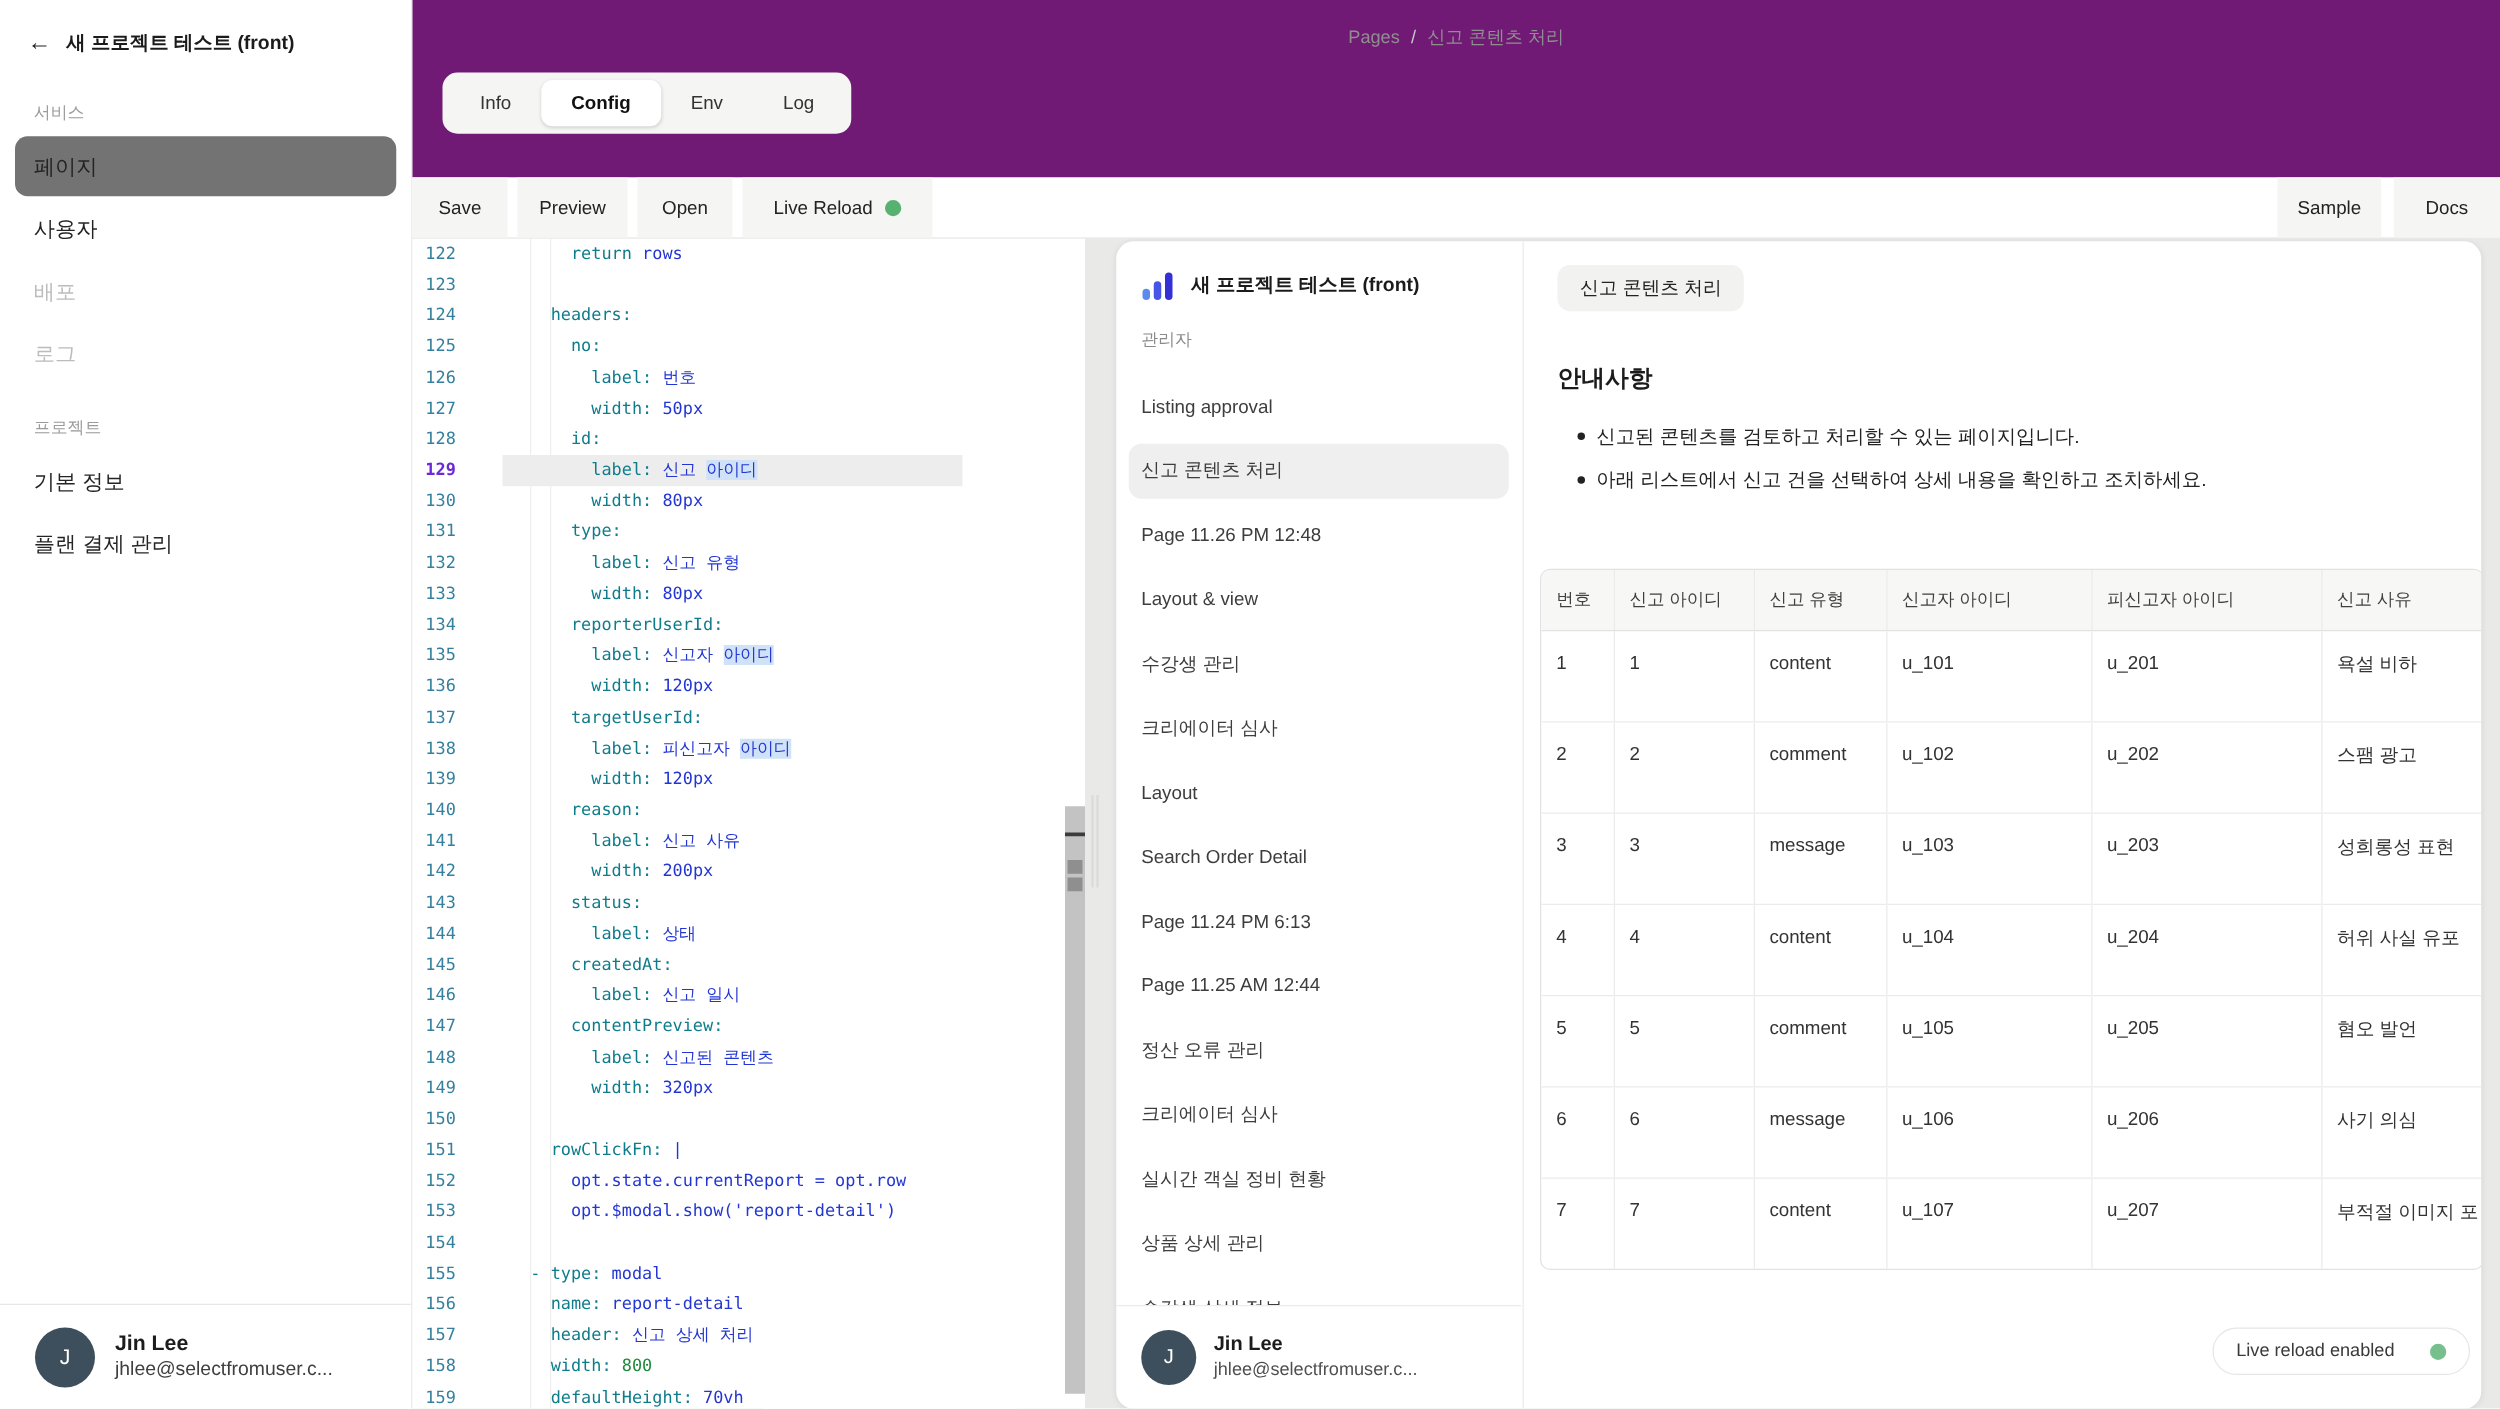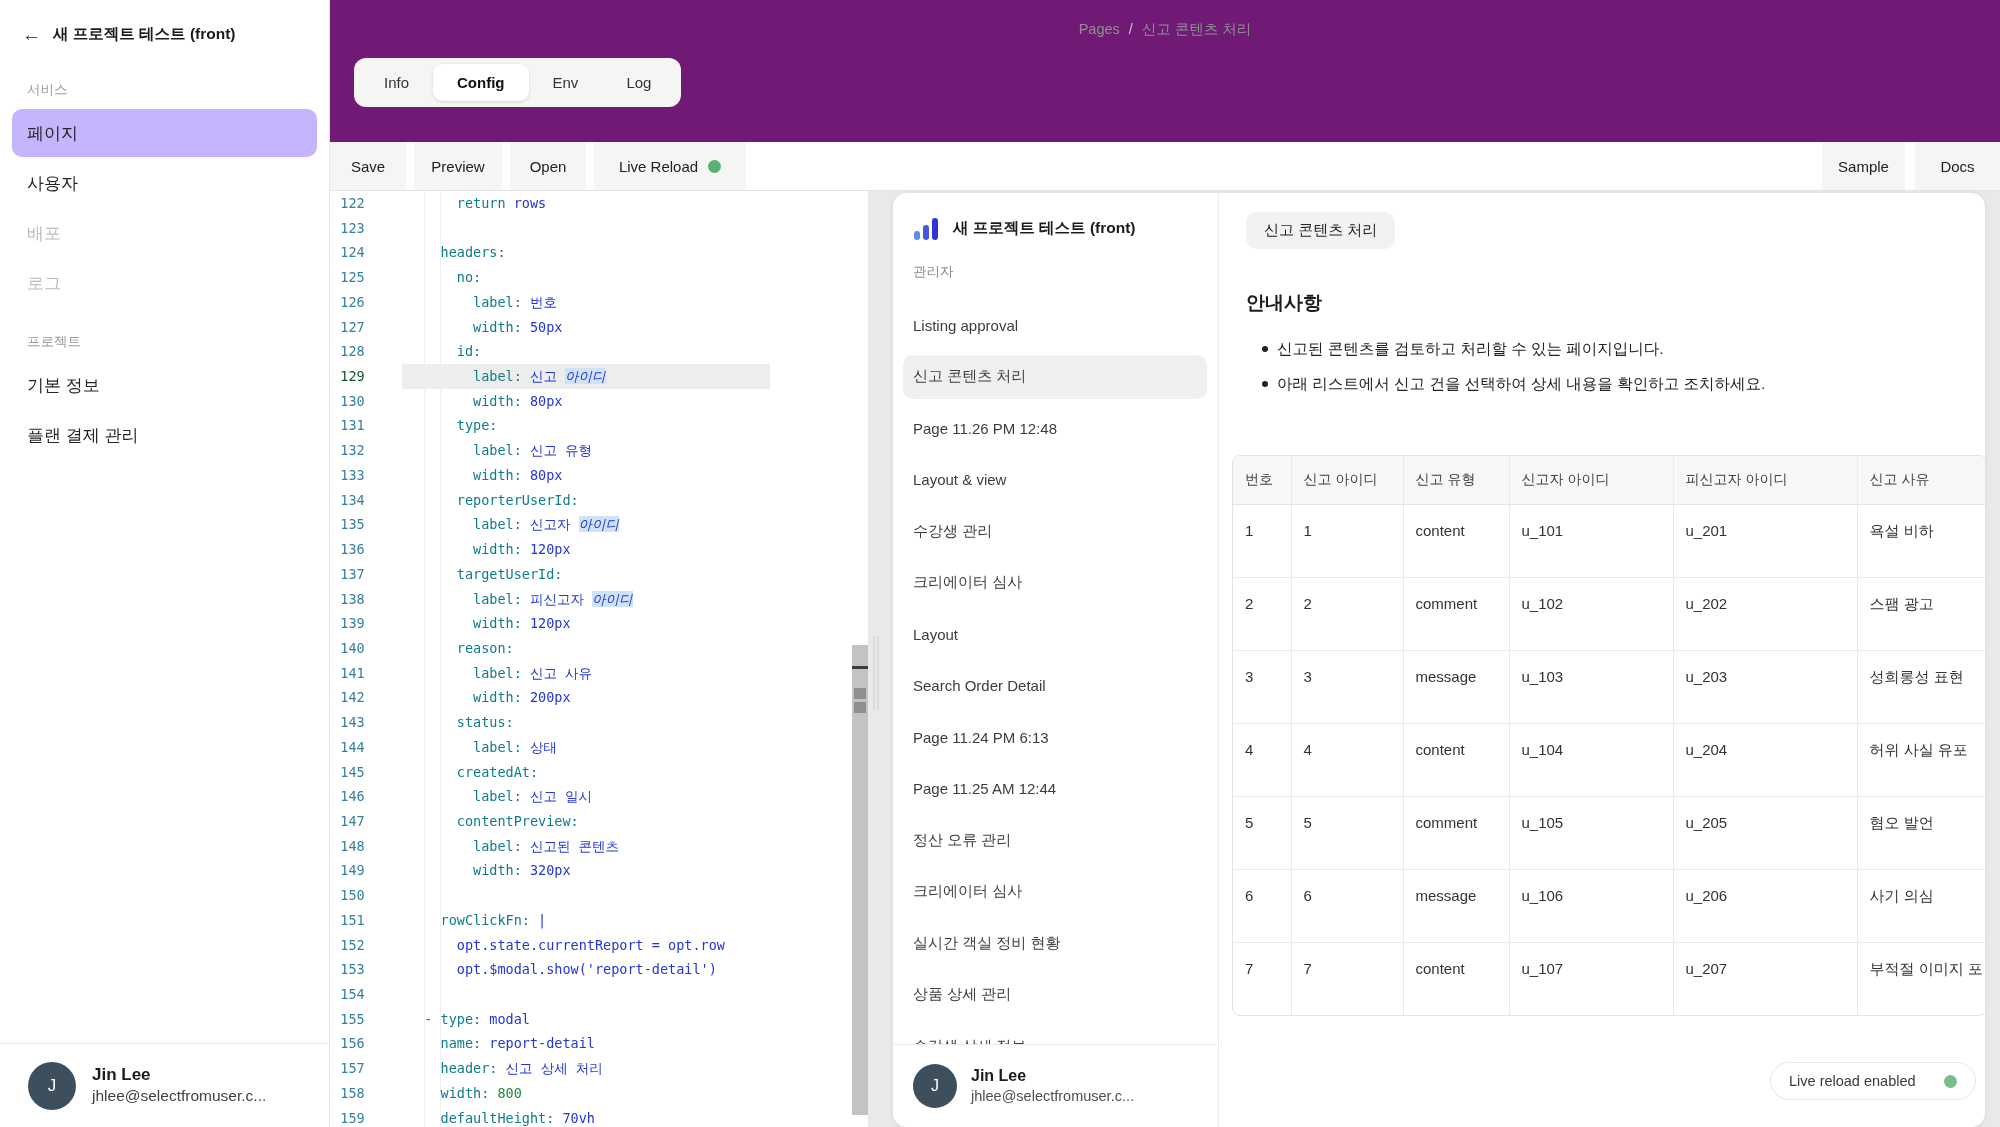--- a/index.html
+++ b/index.html
@@ -10,21 +10,21 @@
   
   #sidebar{position:absolute;left:0;top:0;width:330px;height:1127px;background:#fff;
            border-right:1px solid #e7e7e7;}
   .sb-head{display:flex;align-items:center;gap:12px;padding:24px 24px 0 22px;}
   .sb-back{font-size:19px;color:#222;cursor:pointer;line-height:1;}
   .sb-title{font-size:15.5px;font-weight:700;color:#1b1b1b;}
   #sb-sections{margin-top:36px;}
   .sb-label{margin:26px 0 10px 27px;font-size:13.5px;color:#9b9b9b;}
   .sb-item{margin:2px 12px;height:48px;display:flex;align-items:center;
            padding:0 15px;border-radius:10px;font-size:17px;color:#242424;cursor:pointer;}
-  .sb-item.active{background:#c4b5fd;}
+  .sb-item.active{background:#737373;}
   .sb-item.muted{color:#bcbcbc;}
   .sb-user{position:absolute;left:0;right:0;bottom:0;height:84px;border-top:1px solid #e7e7e7;
            display:flex;align-items:center;gap:16px;padding:0 20px 0 28px;cursor:pointer;}
   .avatar{border-radius:50%;background:#3d4f5c;color:#fff;display:flex;align-items:center;
           justify-content:center;font-size:17px;flex:none;}
   .sb-user .avatar{width:48px;height:48px;}
   .u-name{font-size:17px;font-weight:700;color:#1c1c1c;line-height:1.3;}
   .u-mail{font-size:15.5px;color:#3f3f3f;line-height:1.3;}
 
   
@@ -45,25 +45,25 @@
 
   
   #content{position:absolute;left:330px;top:191px;width:1670px;height:936px;background:#e9e9e8;}
 
   
   #editor{position:absolute;left:0;top:0;width:538px;height:936px;background:#fff;overflow:hidden;}
   .guide{position:absolute;top:0;bottom:0;width:1px;background:#efefef;}
   .line{display:flex;height:24.73px;position:relative;z-index:1;
         font-family:"DejaVu Sans Mono", monospace;font-size:13.5px;line-height:24.73px;}
   .gut{width:72px;flex:none;text-align:center;padding-right:27px;color:#35809f;}
-  .line.active .gut{color:#14532d;font-weight:400;}
+  .line.active .gut{color:#6d28d9;font-weight:700;}
   .code{white-space:pre;padding-left:6px;width:368px;flex:none;}
   .line.active .code{background:#ededed;}
   .tk-k{color:#0f7c8c;} .tk-v{color:#2336d4;} .tk-n{color:#1f8a3d;}
-  .tk-s{color:#2336d4;background:#cfe2f7;font-style:italic;}
+  .tk-s{color:#2336d4;background:#cfe2f7;}
   #ed-scrollbar{position:absolute;left:522px;top:454px;width:16px;height:470px;background:#c3c3c3;}
   #ed-scrollbar .mark-line{position:absolute;left:0;right:0;top:21px;height:3px;background:#3c3c3c;}
   #ed-scrollbar .mark-sq1{position:absolute;left:2px;top:43px;width:12px;height:11px;background:#8f8f8f;}
   #ed-scrollbar .mark-sq2{position:absolute;left:2px;top:57px;width:12px;height:11px;background:#8f8f8f;}
   #resize-handle{position:absolute;left:543px;top:445px;width:6px;height:74px;
                  border-left:2px solid #dcdcdc;border-right:2px solid #dcdcdc;}
 
   
   #preview-card{position:absolute;left:563px;top:2px;width:1092px;height:934px;background:#fff;
                 border-radius:14px;box-shadow:0 1px 5px rgba(0,0,0,.08);overflow:hidden;display:flex;}

